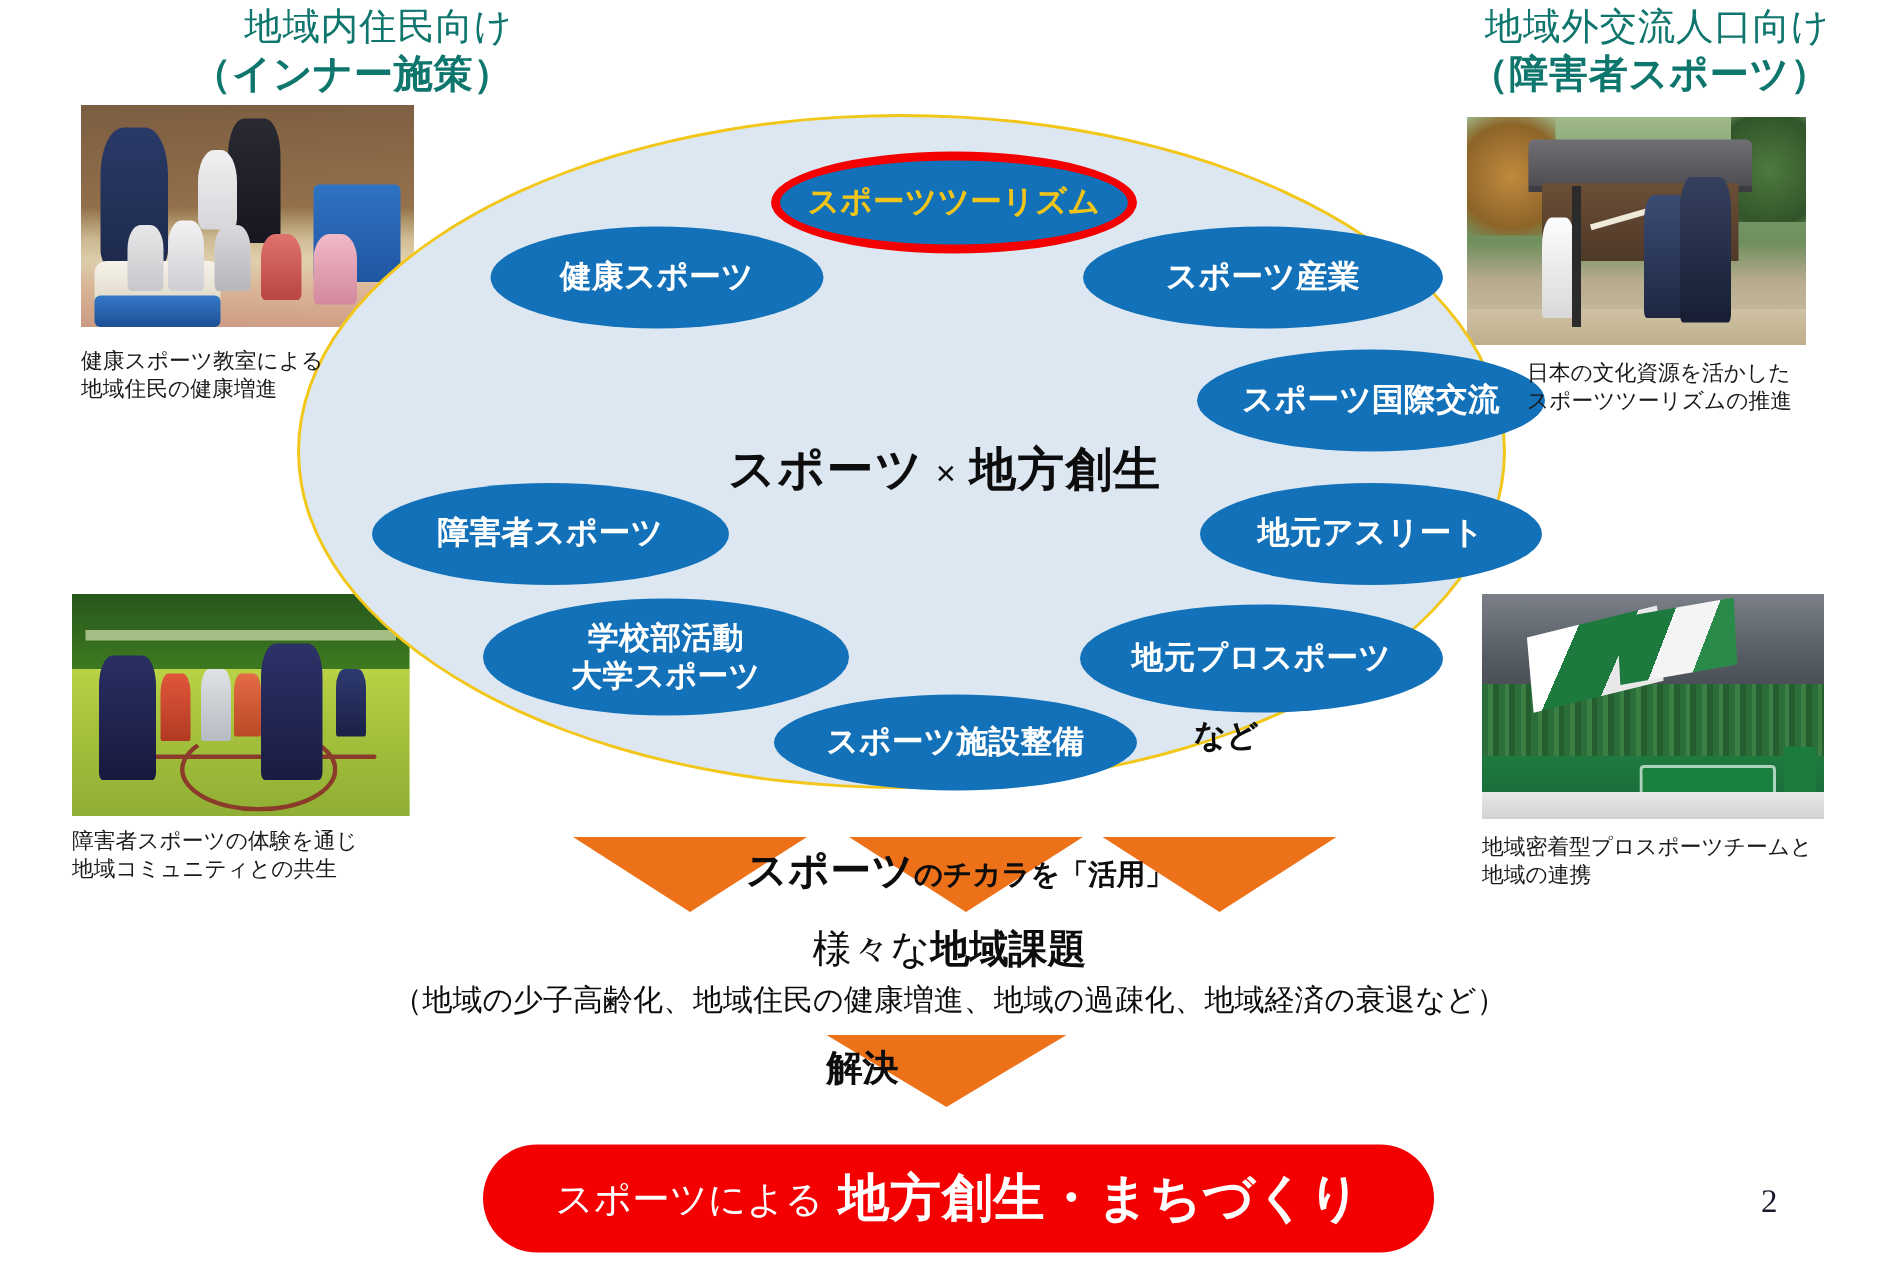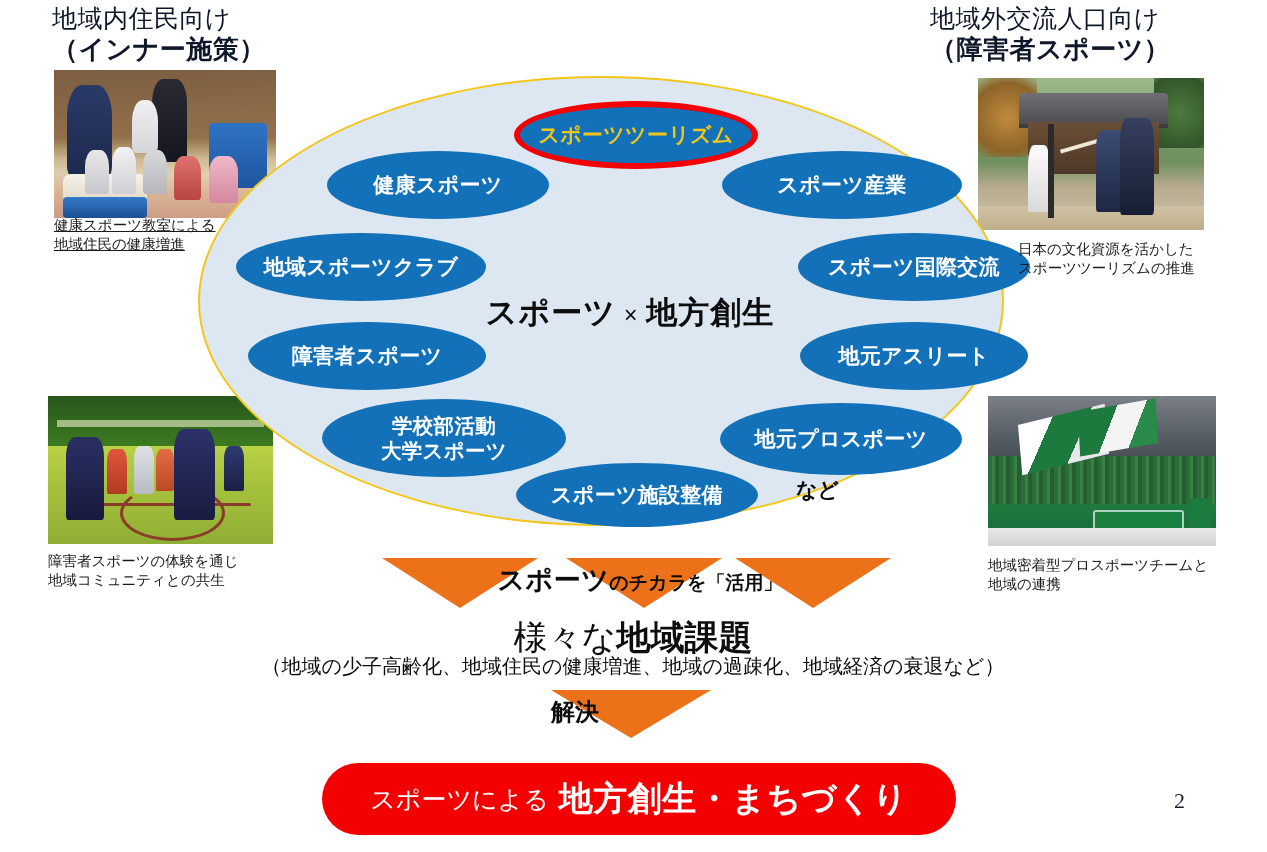--- a/index.html
+++ b/index.html
@@ -14,23 +14,23 @@
     position: relative;
     width: 1267px;
     height: 852px;
     background: #ffffff;
     overflow: hidden;
   }
 
   
   .corner-heading {
     position: absolute;
-    text-align: left;
+    text-align: right;
     line-height: 1.18;
-    color: #0f172a;
+    color: #0f766e;
     white-space: nowrap;
   }
   .corner-heading .line1 {
     font-size: 25px;
     font-weight: 400;
     letter-spacing: 0.5px;
   }
   .corner-heading .line2 {
     font-size: 26px;
     font-weight: bold;
@@ -76,21 +76,21 @@
   #photo-inner-top .p-g { position:absolute; left:14%; top:54%; width:11%; height:30%;
       background: linear-gradient(#e7e7e9,#c8c8cc); border-radius: 36% 36% 10% 10%; }
   #photo-inner-top .p-h { position:absolute; left:26%; top:52%; width:11%; height:32%;
       background: linear-gradient(#f2f2f4,#cfcfd3); border-radius: 36% 36% 10% 10%; }
   #photo-inner-top .p-i { position:absolute; left:40%; top:54%; width:11%; height:30%;
       background: linear-gradient(#d9d9dd,#b6b6bb); border-radius: 36% 36% 10% 10%; }
   #photo-inner-top .p-j { position:absolute; left:54%; top:58%; width:12%; height:30%;
       background: linear-gradient(#e0726d,#b8453f); border-radius: 36% 36% 10% 10%; }
   #photo-inner-top .p-k { position:absolute; left:70%; top:58%; width:13%; height:32%;
       background: linear-gradient(#f0b9c8,#d3889d); border-radius: 36% 36% 10% 10%; }
-  #caption-inner-top { left: 54px; top: 216px; width: 230px; text-decoration: underline; }
+  #caption-inner-top { left: 54px; top: 232px; width: 230px; }
 
   
   #photo-outer-top { left: 978px; top: 78px; width: 226px; height: 152px;
      background:
        linear-gradient(#9fb98a 0%, #7d9c6a 30%, #6f8f5e 55%, #b8ab8e 72%, #cfc5aa 100%);
   }
   #photo-outer-top .q-roof { position:absolute; left:18%; top:10%; width:66%; height:20%;
       background: linear-gradient(#6f6f74, #4d4d52); border-radius: 4px 4px 0 0;
       box-shadow: 0 4px 0 #3c3c41; }
   #photo-outer-top .q-wall { position:absolute; left:22%; top:29%; width:58%; height:34%;
@@ -264,21 +264,21 @@
     white-space: nowrap;
   }
   #use-power-label .strong { font-size: 27px; font-weight: bold; letter-spacing: 0.5px; }
   #use-power-label .small  { font-size: 19px; font-weight: bold; }
 
   #issues-title {
     position: absolute;
     left: 333px; top: 615px;
     width: 600px;
     text-align: center;
-    font-size: 34px;
+    font-size: 26px;
     color: #0d0d0d;
     white-space: nowrap;
   }
   #issues-title .b { font-weight: bold; }
   #issues-sub {
     position: absolute;
     left: 233px; top: 653px;
     width: 800px;
     text-align: center;
     font-size: 20px;
@@ -393,21 +393,20 @@
       <div class="ph-layer s-white"></div>
   </div>
   <div class="caption" id="caption-outer-bottom">地域密着型プロスポーツチームと
 地域の連携</div>
 
   <div id="main-ellipse"></div>
 
   <div class="bubble highlight" id="bubble-tourism">スポーツツーリズム</div>
   <div class="bubble" id="bubble-health">健康スポーツ</div>
   <div class="bubble" id="bubble-industry">スポーツ産業</div>
-  <div class="bubble" id="bubble-club">地域スポーツクラブ</div>
   <div class="bubble" id="bubble-intl">スポーツ国際交流</div>
   <div class="bubble" id="bubble-disabled">障害者スポーツ</div>
   <div class="bubble" id="bubble-athlete">地元アスリート</div>
   <div class="bubble" id="bubble-prosports">地元プロスポーツ</div>
   <div class="bubble" id="bubble-school">学校部活動
 大学スポーツ</div>
   <div class="bubble" id="bubble-facility">スポーツ施設整備</div>
 
   <div id="center-label">
     <span>スポーツ</span><span class="x">×</span><span>地方創生</span>

